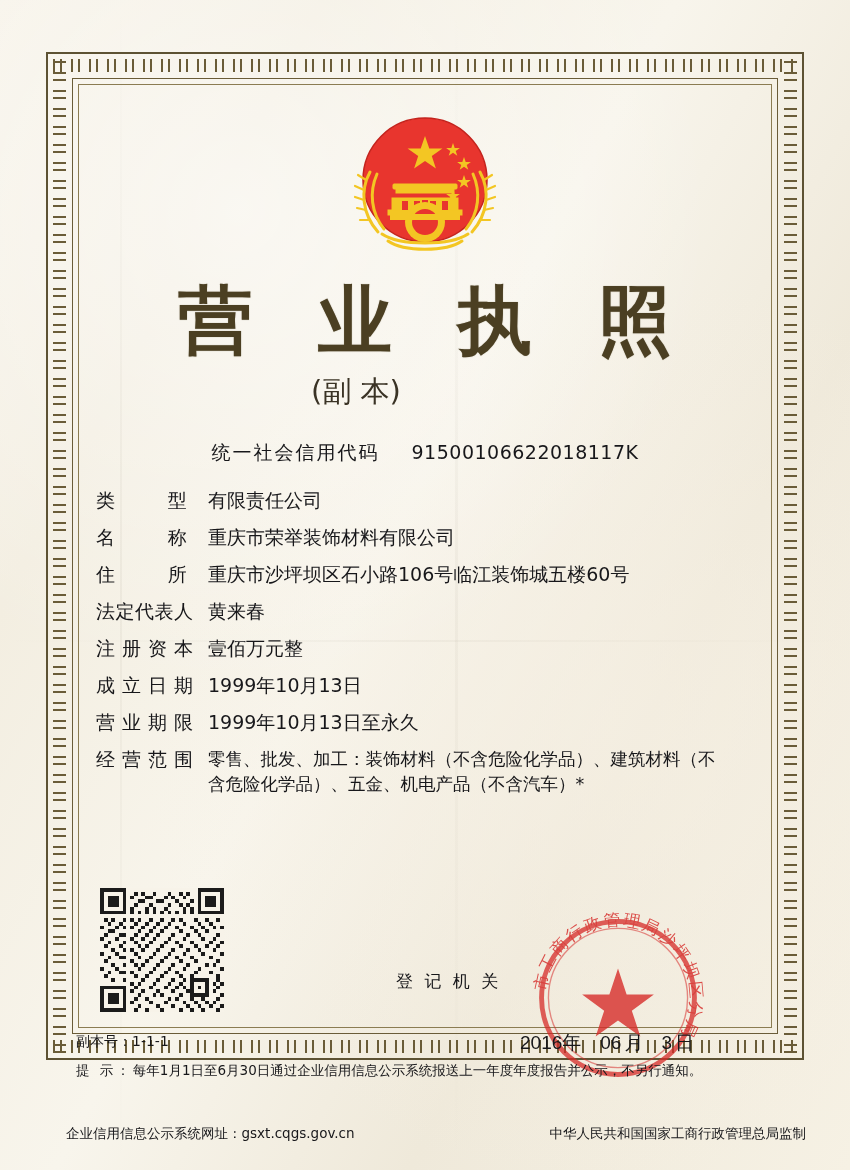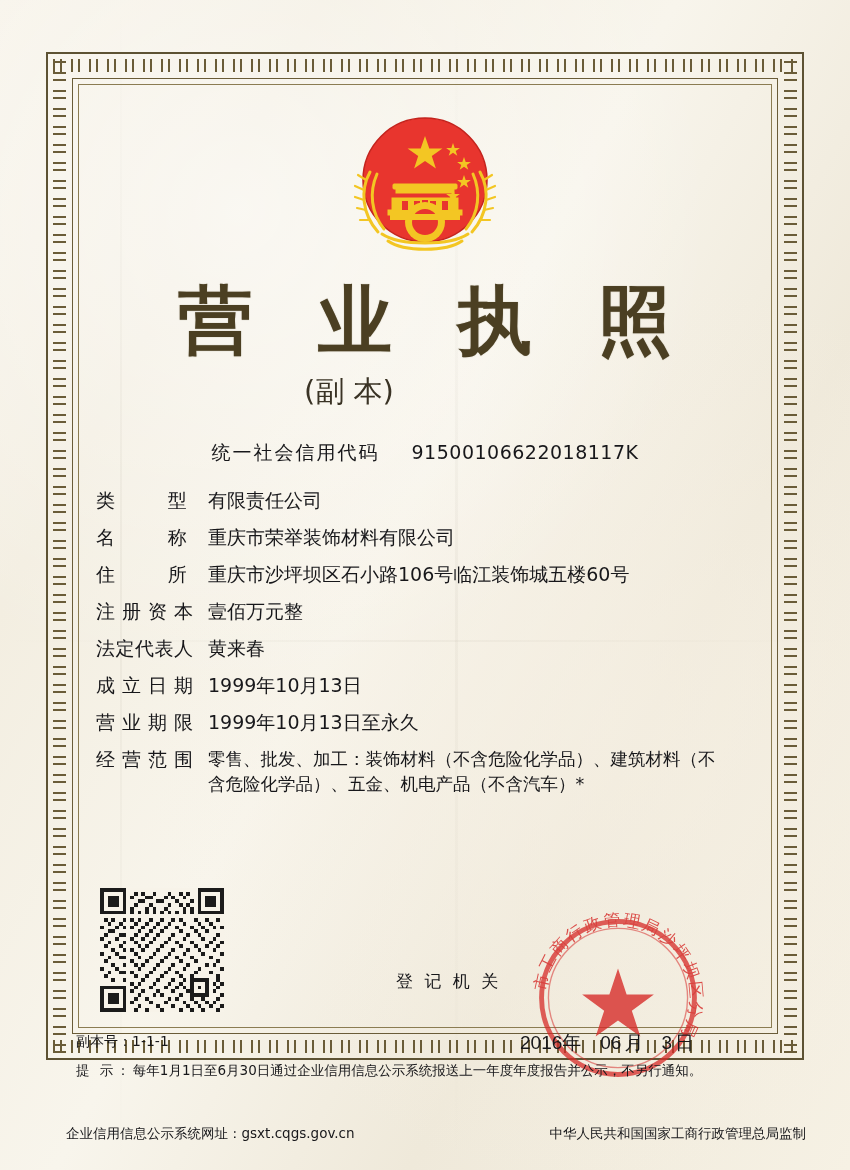--- a/index.html
+++ b/index.html
@@ -105,21 +105,21 @@
     font-family: "DejaVu Sans", "Liberation Sans", sans-serif;
     font-size: 74px;
     font-weight: bold;
     letter-spacing: 20px;
     text-indent: 20px;
     color: #4b3f22;
     text-shadow: 0 0 1px rgba(75,63,34,0.5);
   }
   .subtitle {
     position: absolute;
-    left: 0;
+    left: 7px;
     top: 372px;
     width: 698px;
     text-align: center;
     font-family: "DejaVu Sans", "Liberation Sans", sans-serif;
     font-size: 29px;
     color: #3a3325;
   }
 
   
   .credit-row {
@@ -348,27 +348,27 @@
       <div class="fl">名        称</div>
       <div class="fv">重庆市荣举装饰材料有限公司</div>
     </div>
 
     <div class="field">
       <div class="fl">住        所</div>
       <div class="fv">重庆市沙坪坝区石小路106号临江装饰城五楼60号</div>
     </div>
 
     <div class="field">
+      <div class="fl">法定代表人</div>
+      <div class="fv">黄来春</div>
+    </div>
+
+    <div class="field">
       <div class="fl">注 册 资 本</div>
       <div class="fv">壹佰万元整</div>
-    </div>
-
-    <div class="field">
-      <div class="fl">法定代表人</div>
-      <div class="fv">黄来春</div>
     </div>
 
     <div class="field">
       <div class="fl">成 立 日 期</div>
       <div class="fv">1999年10月13日</div>
     </div>
 
     <div class="field">
       <div class="fl">营 业 期 限</div>
       <div class="fv">1999年10月13日至永久</div>

